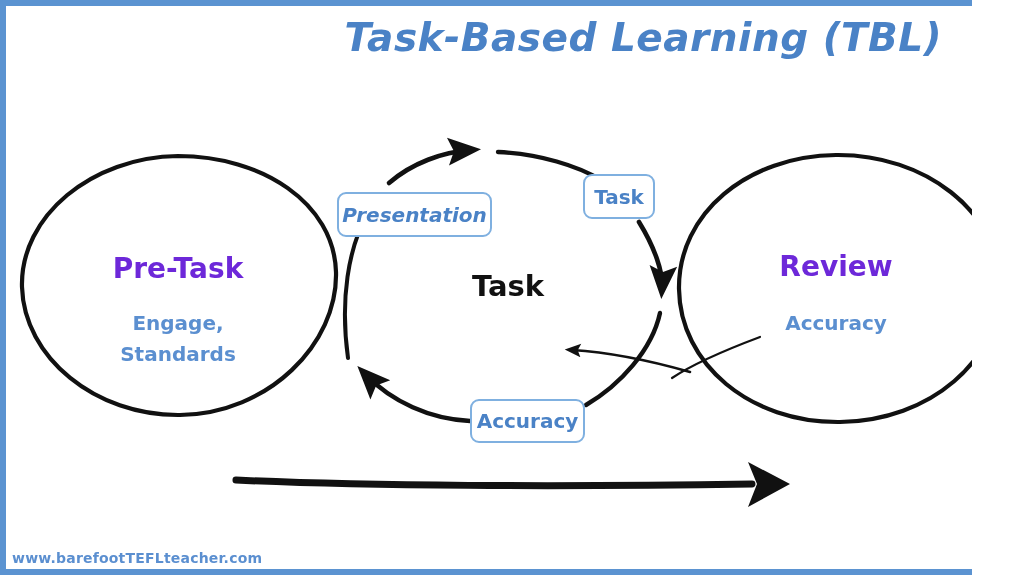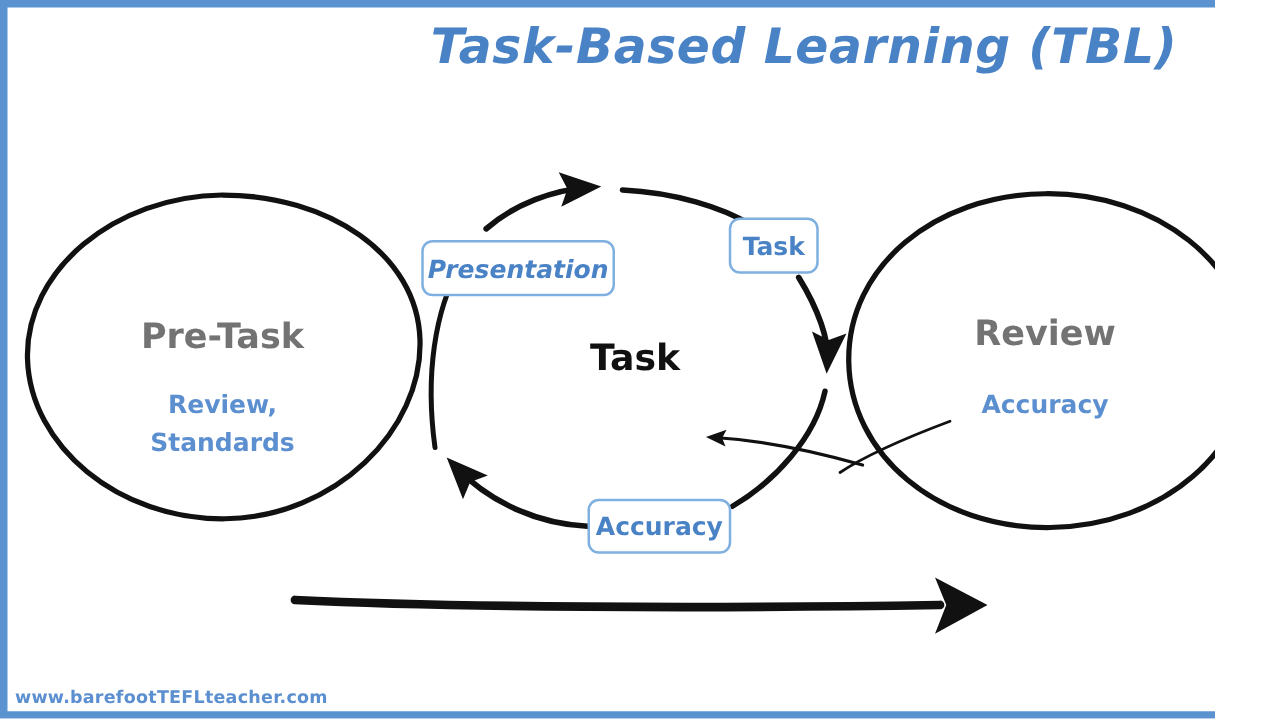--- a/index.html
+++ b/index.html
@@ -48,21 +48,21 @@
     font-style: italic;
     letter-spacing: 0.5px;
     color: #4a82c6;
     text-align: right;
   }
   
   .stage-title {
     font-family: "DejaVu Sans", sans-serif;
     font-size: 28px;
     font-weight: bold;
-    color: #737373;
+    color: #6d28d9;
     text-align: center;
     transform: translateX(-50%);
   }
   .stage-sub {
     font-family: "DejaVu Sans", sans-serif;
     font-size: 20px;
     font-weight: bold;
     color: #5b8fd0;
     text-align: center;
     transform: translateX(-50%);
@@ -181,21 +181,21 @@
                C 360,486 560,487 752,484" fill="none" stroke="#111111" stroke-width="7" stroke-linecap="round"></path>
       <path d="M748,462 L790,484 L748,507 L757,484 Z" fill="#111111"></path>
     </g>
   </svg>
 
   <div id="frame"></div>
 
   <div class="txt" id="title">Task-Based Learning (TBL)</div>
 
   <div class="txt stage-title" style="left:178px; top:255px;">Pre-Task</div>
-  <div class="txt stage-sub" style="left:178px; top:308px;">Review,
+  <div class="txt stage-sub" style="left:178px; top:308px;">Engage,
 Standards</div>
 
   <div class="txt" id="center-task" style="left:508px; top:272px;">Task</div>
 
   <div class="txt stage-title" style="left:836px; top:253px;">Review</div>
   <div class="txt stage-sub" style="left:836px; top:308px;">Accuracy</div>
 
   <div class="cycle-label" id="label-presentation">Presentation</div>
   <div class="cycle-label" id="label-task-step">Task</div>
   <div class="cycle-label" id="label-planning">Accuracy</div>

